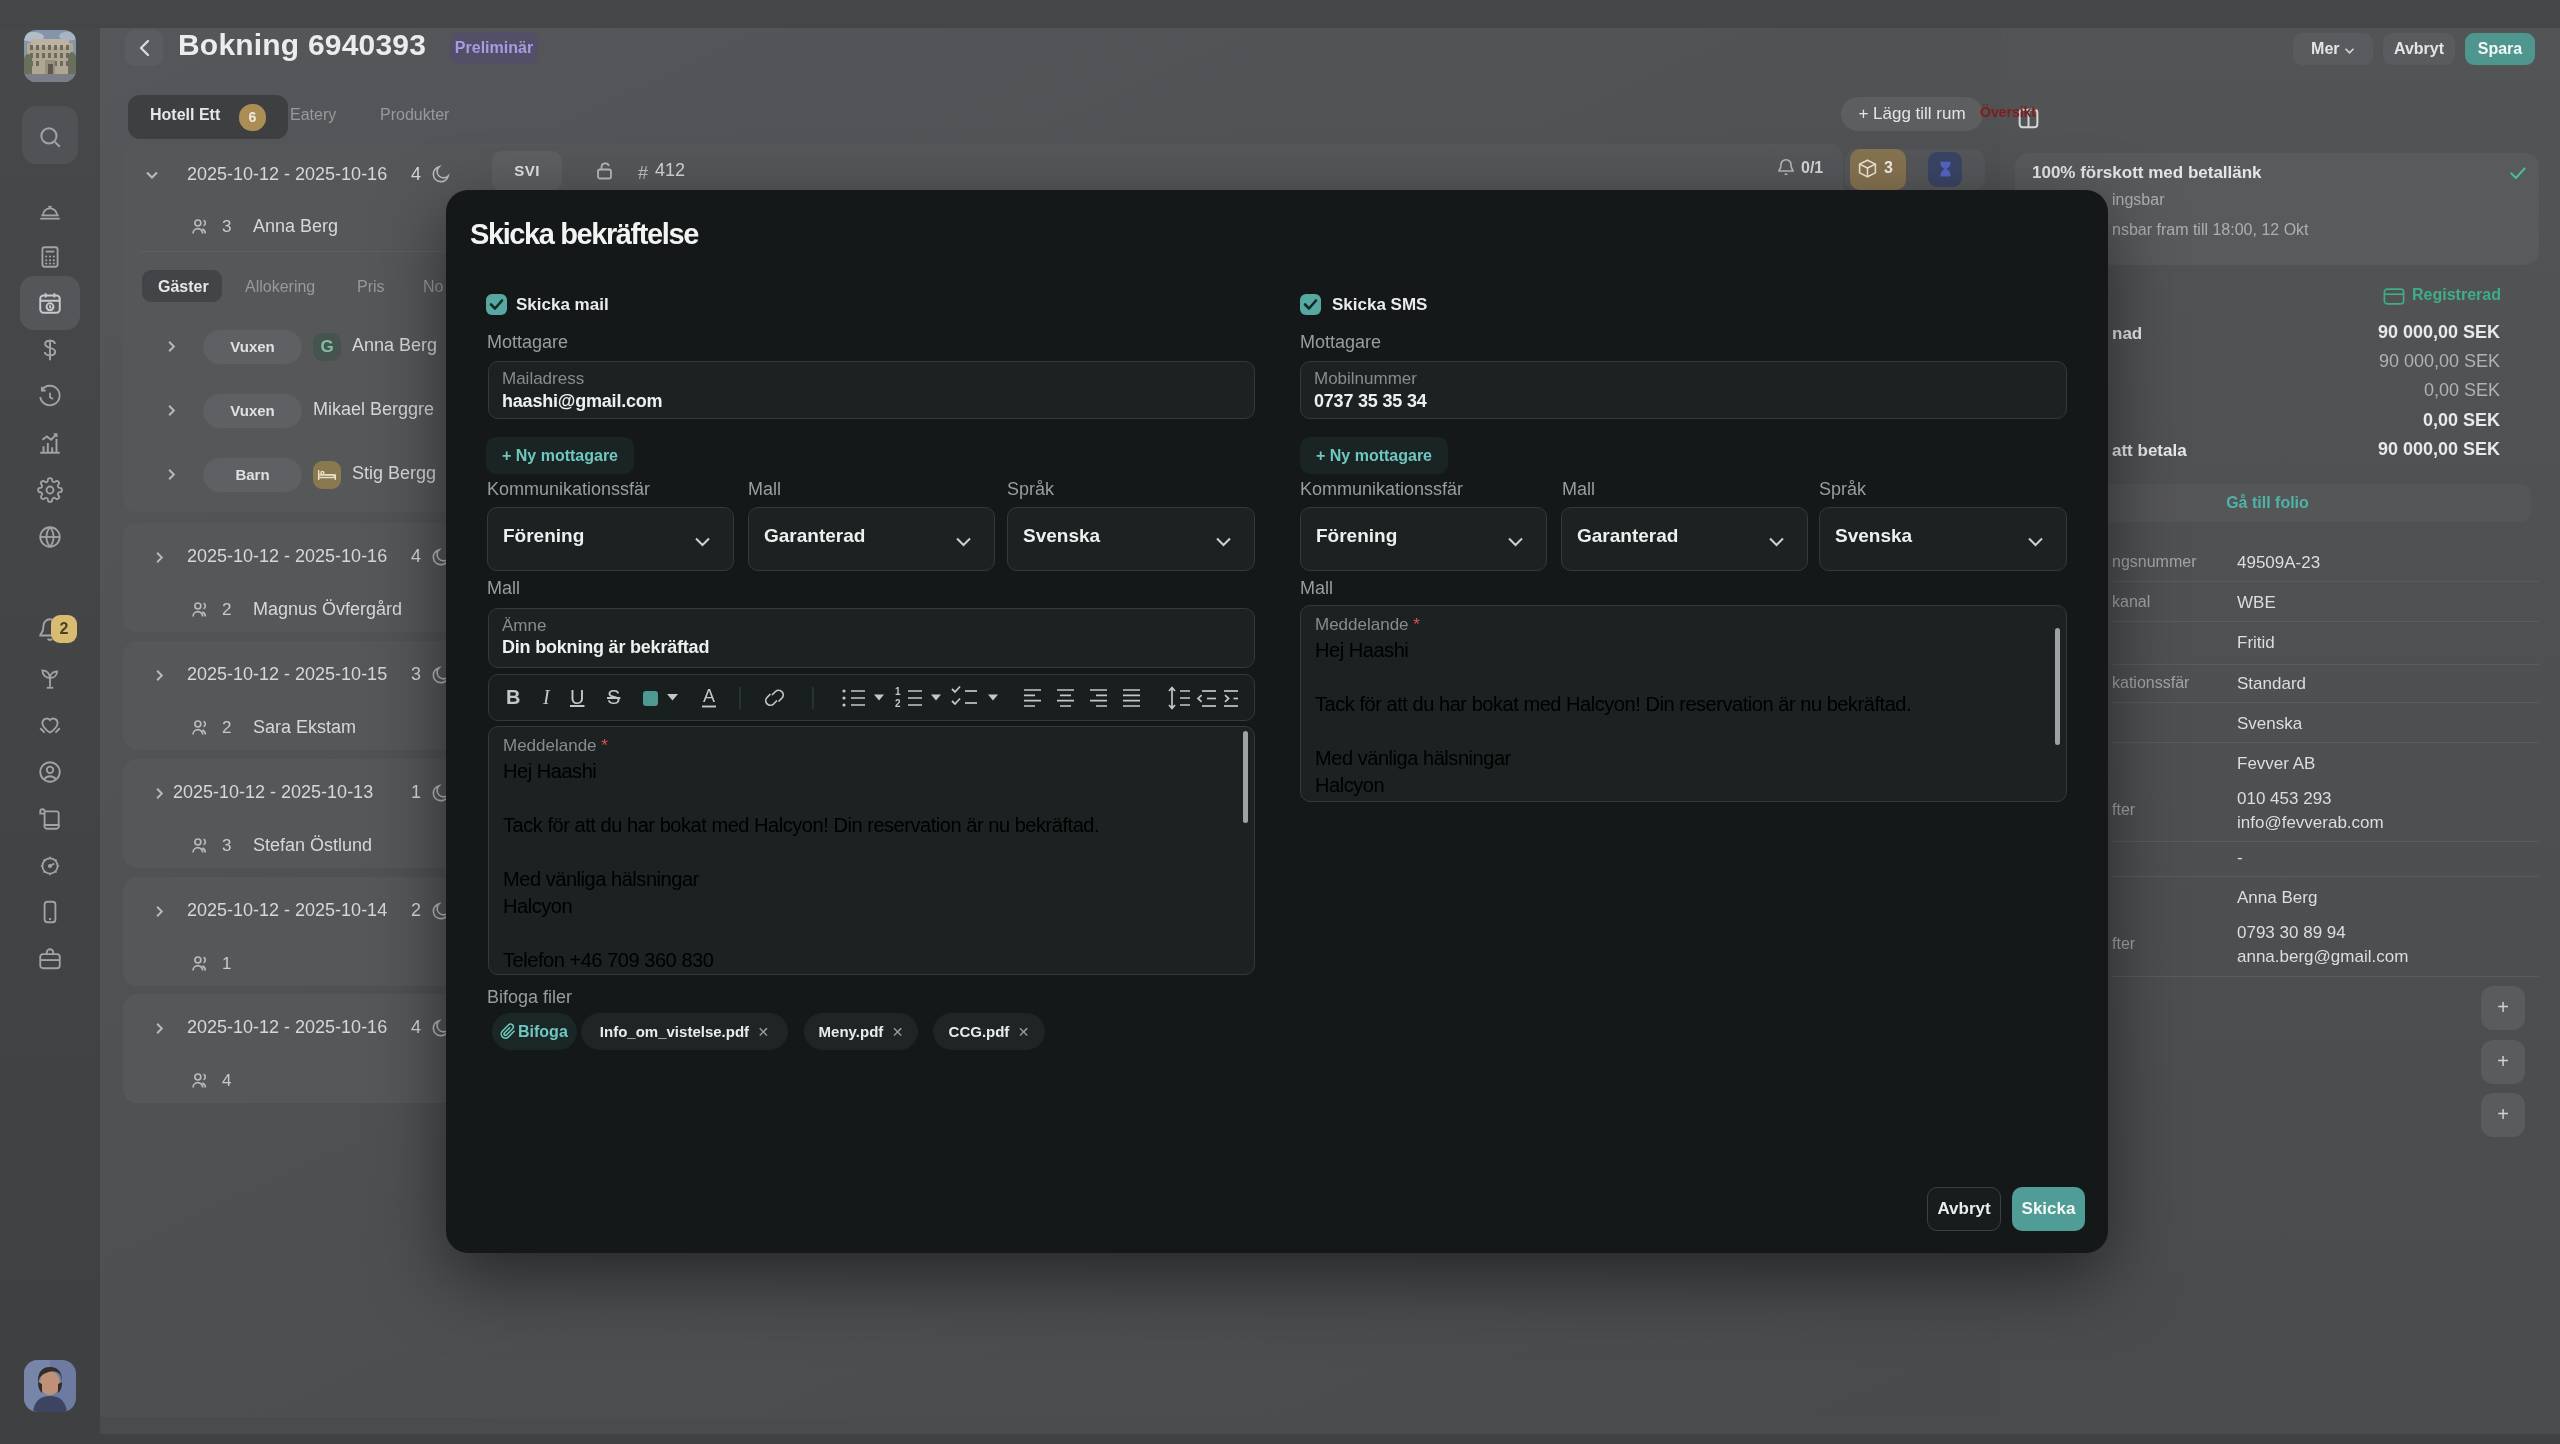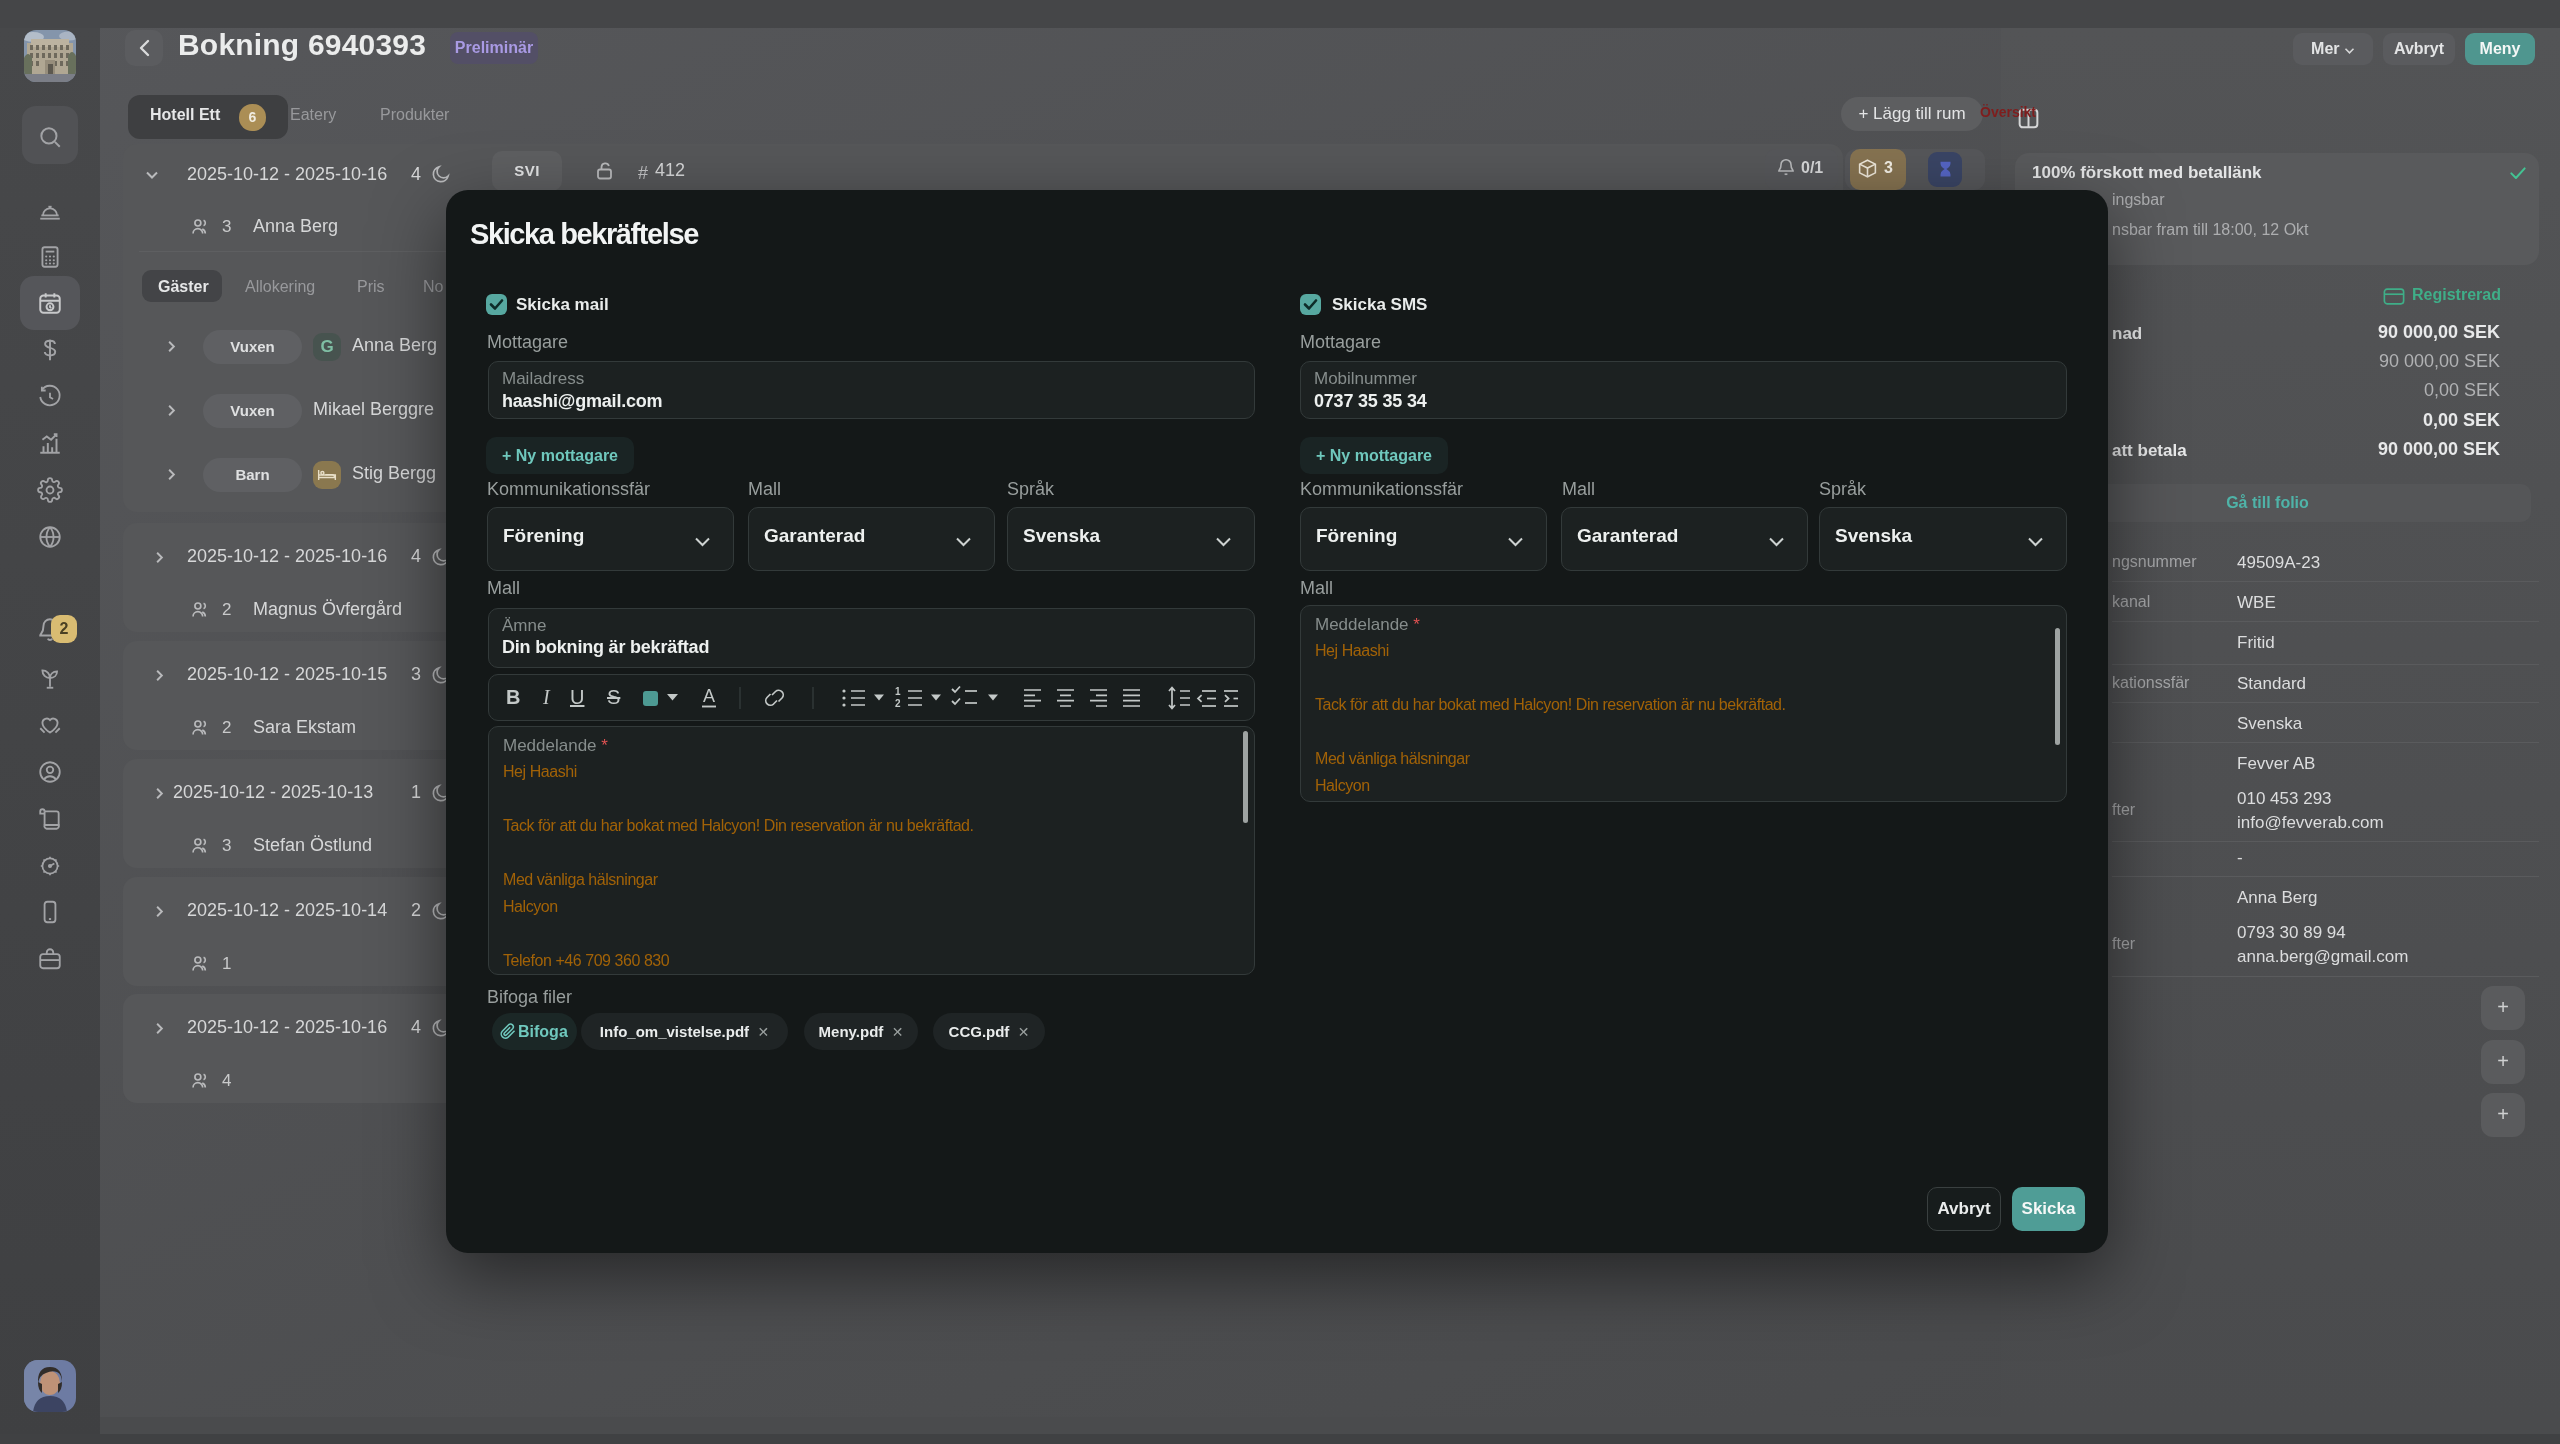--- a/index.html
+++ b/index.html
@@ -50,21 +50,21 @@
   .mtitle { left:470px; top:218px; font-size:29px; letter-spacing:-1.4px; font-weight:bold; color:#f2f4f4; }
   .cbx { width:21px; height:21px; border-radius:6px; background:#57a8a0; }
   .cblbl { font-size:17px; font-weight:600; color:#e9eceb; }
   .mlbl { font-size:18px; color:#989e9d; }
   .inbox { background:#1c2121; border:1px solid #333a3a; border-radius:10px; }
   .inlbl { font-size:17px; color:#868d8c; }
   .inval { font-size:18px; letter-spacing:-0.2px; font-weight:600; color:#edf0ef; }
   .nymot { width:148px; height:37px; border-radius:10px; background:#1a2424; color:#6fc8bd; font-size:16px; font-weight:bold; text-align:center; line-height:37px; }
   .sel { background:#1c2121; border:1px solid #333a3a; border-radius:10px; height:64px; }
   .selval { position:absolute; left:15px; top:17px; font-size:19px; font-weight:600; color:#edf0ef; }
-  .msgtxt { font-size:16px; color:#a16207; line-height:27px; letter-spacing:-0.45px; }
+  .msgtxt { font-size:20px; color:#000000; line-height:27px; letter-spacing:-0.45px; }
   .chip { height:37px; border-radius:19px; background:#1f2425; color:#e9ecec; font-size:15px; font-weight:bold; line-height:37px; text-align:center; }
   .ftbtn { top:1187px; height:44px; border-radius:10px; font-size:17px; font-weight:600; text-align:center; line-height:44px; }
   svg { display:block; }
 </style>
 </head>
 <body>
 
 <div class="abs topstrip"></div>
 <div class="abs sidebar"></div>
 <div class="abs rpanel"></div>
@@ -243,21 +243,21 @@
     <svg width="18" height="20" viewBox="0 0 18 20" fill="none" stroke="currentColor" stroke-width="2.4" stroke-linecap="round" stroke-linejoin="round">
       <path d="M12 3 L5 10 L12 17"></path>
     </svg>
   </div>
 <div class="abs title">Bokning 6940393</div>
 <div class="abs prelim">Preliminär</div>
 <div class="abs hdrbtn" style="left:2293px; width:80px; line-height:32px;">Mer&nbsp;<svg style="display:inline-block;vertical-align:-1px" width="11" height="8" viewBox="0 0 12 9" fill="none" stroke="#d6d7d8" stroke-width="1.8">
       <path d="M1.5 2 L6 6.5 L10.5 2"></path>
     </svg></div>
 <div class="abs hdrbtn" style="left:2383px; width:72px; line-height:32px;">Avbryt</div>
-<div class="abs hdrbtn" style="left:2465px; width:70px; line-height:32px; background:#4f968f; color:#f4f7f6;">Meny</div>
+<div class="abs hdrbtn" style="left:2465px; width:70px; line-height:32px; background:#4f968f; color:#f4f7f6;">Spara</div>
 
 <div class="abs tabpill"></div>
 <div class="abs tabtext" style="left:150px; top:106px;">Hotell Ett</div>
 <div class="abs goldbadge" style="left:239px; top:104px; width:27px; height:27px; line-height:27px;">6</div>
 <div class="abs tabdim" style="left:290px; top:106px;">Eatery</div>
 <div class="abs tabdim" style="left:380px; top:106px;">Produkter</div>
 <div class="abs goldbadge" style="left:490px; top:104px; width:32px; height:27px; line-height:27px;margin-top:44px;">11</div>
 <div class="abs hdrbtn" style="left:1841px; top:97px; width:142px; height:34px; line-height:34px; border-radius:17px; background:#5d5e60; font-weight:normal; font-size:17px;">+ Lägg till rum</div>
 
 <div class="abs card" style="top:144px; width:1720px; height:368px;"></div>

